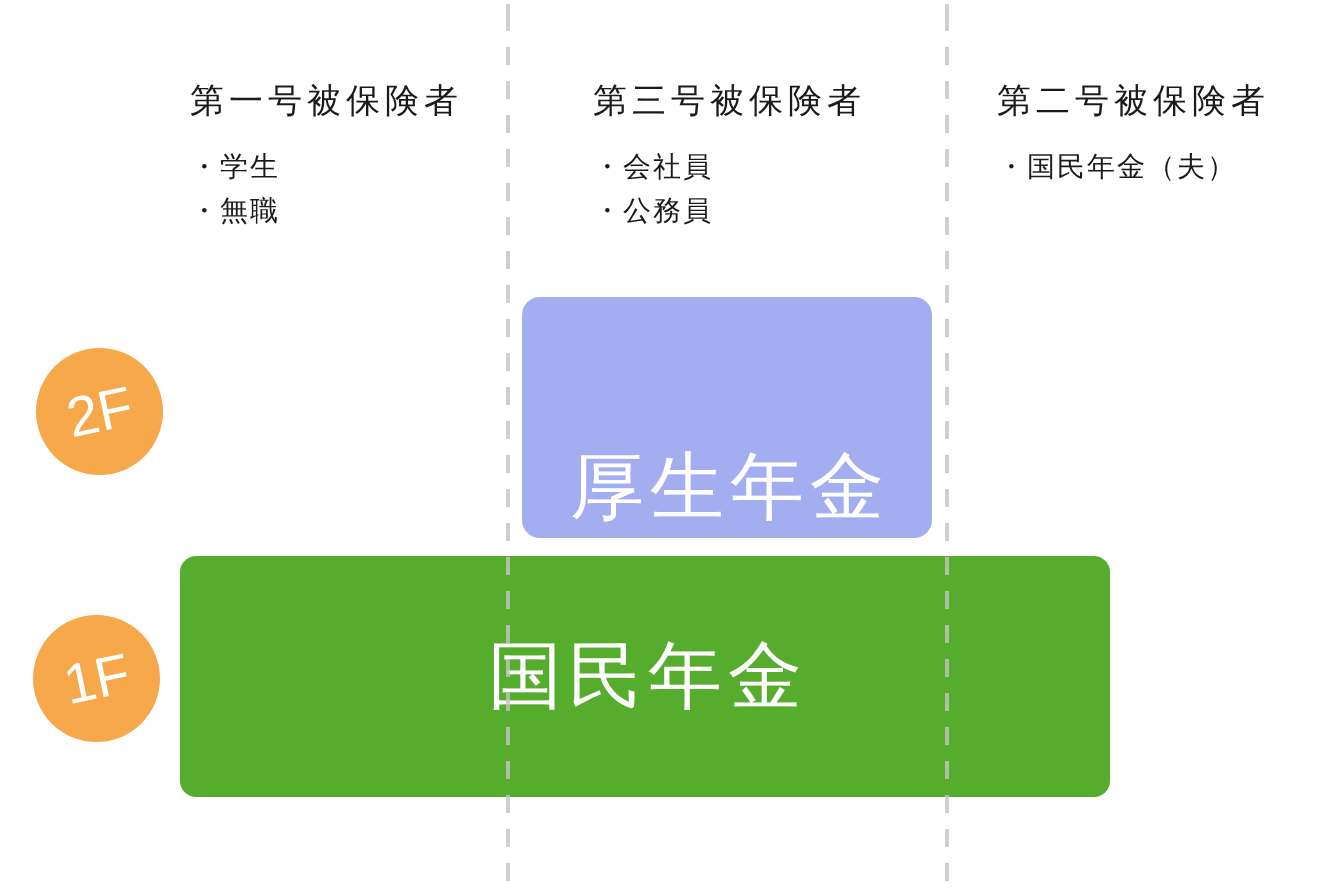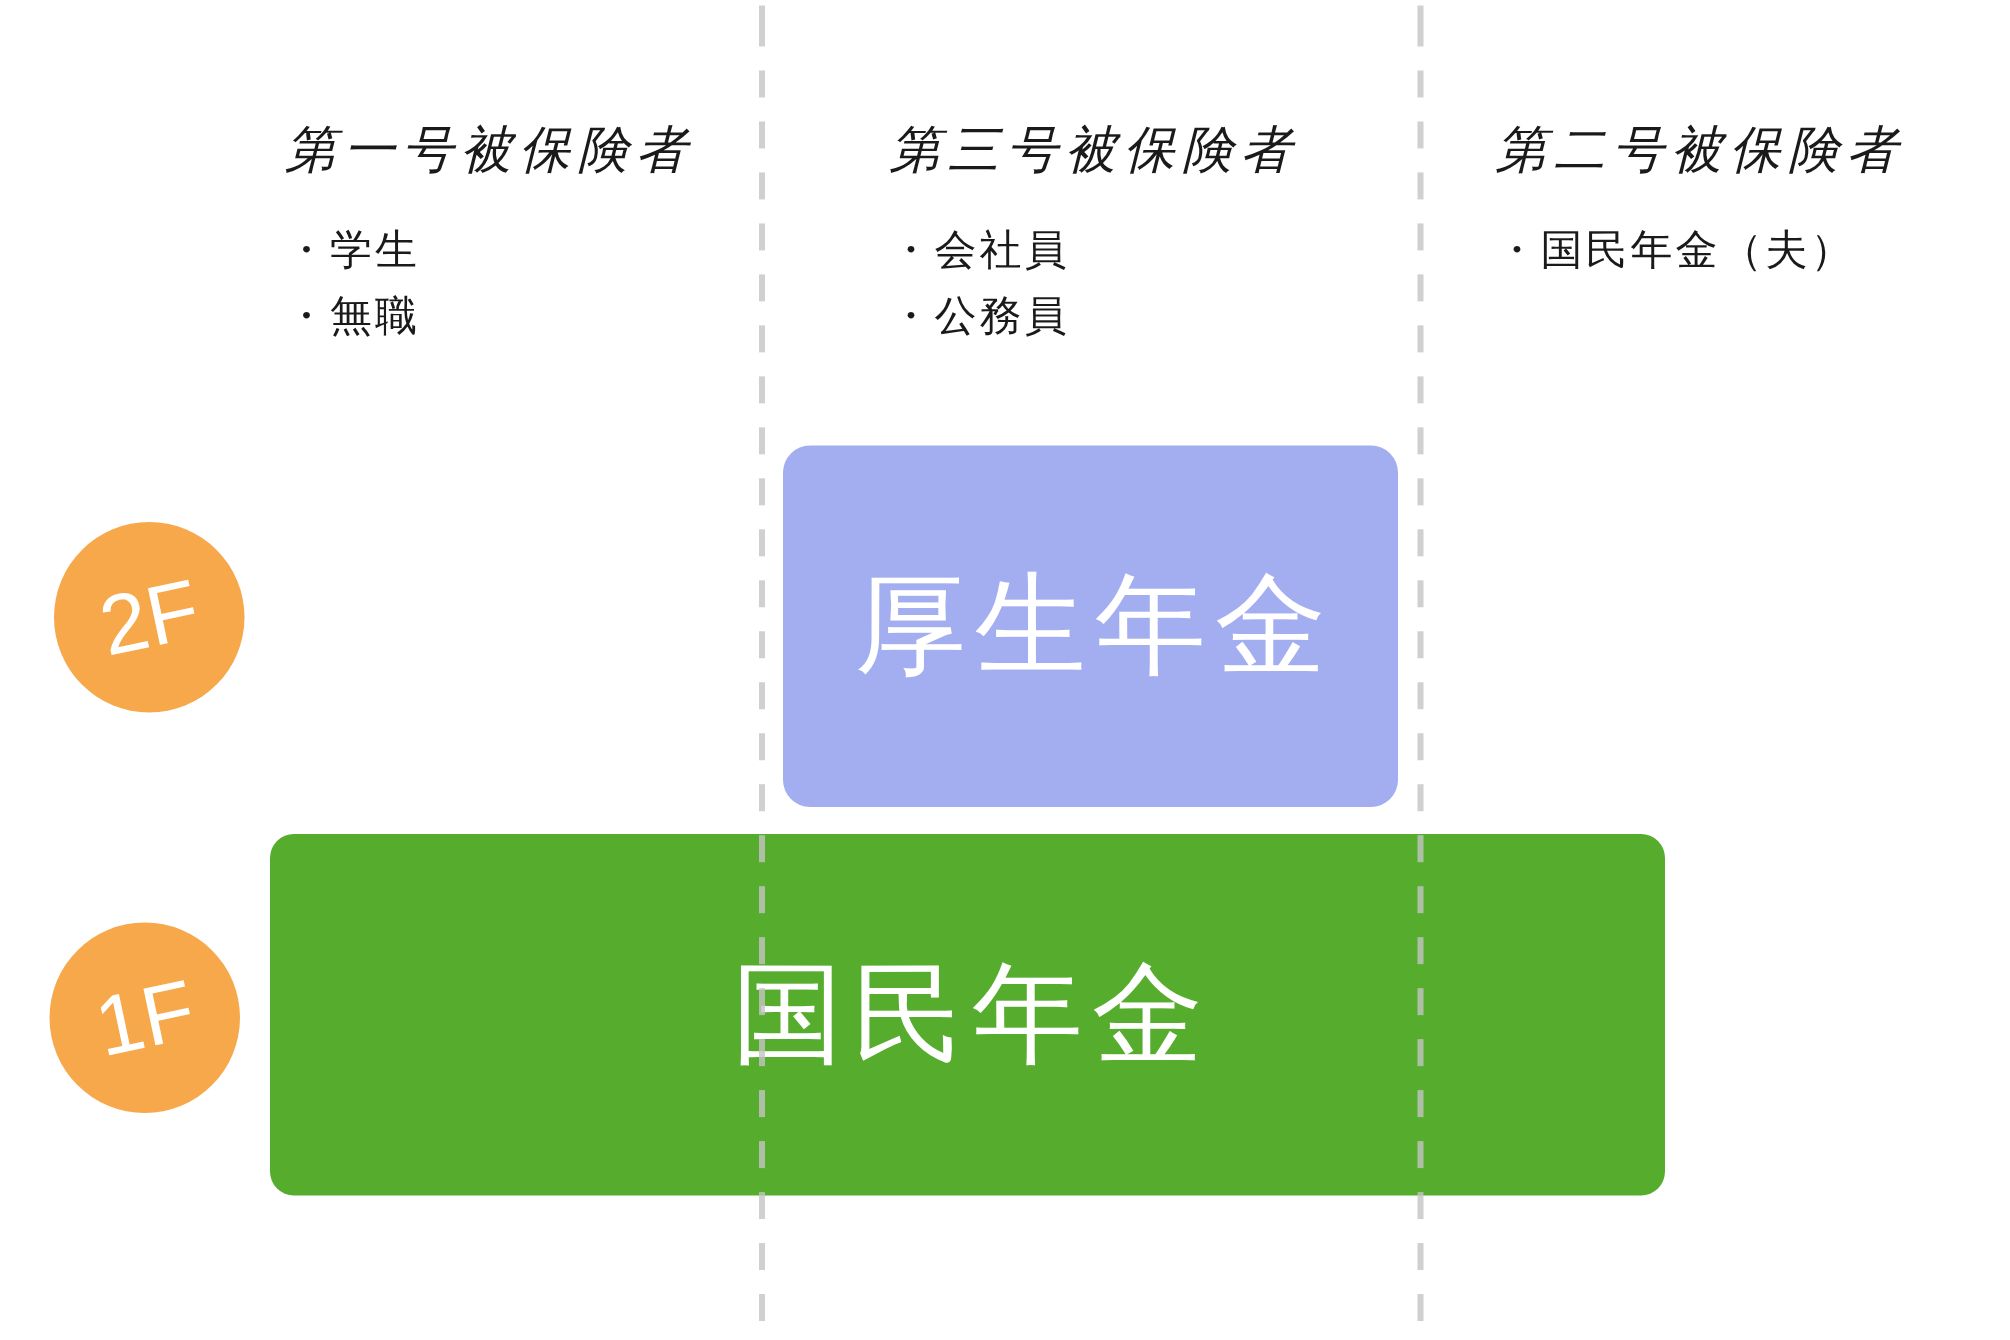--- a/index.html
+++ b/index.html
@@ -45,21 +45,20 @@
   }
   .col-1 { left: 190px; }
   .col-2 { left: 593px; }
   .col-3 { left: 997px; }
   .col-header {
     font-size: 34px;
     line-height: 40px;
     letter-spacing: 5px;
     font-weight: 500;
     white-space: nowrap;
-    font-style: italic;
   }
   .col-items { margin-top: 25px; }
   .col-item {
     font-size: 28px;
     line-height: 44px;
     letter-spacing: 2px;
     font-weight: 500;
     white-space: nowrap;
   }
 
@@ -79,20 +78,21 @@
     text-indent: 6px;
     white-space: nowrap;
   }
   .box-kosei {
     left: 522px;
     top: 297px;
     width: 410px;
     height: 241px;
     border-radius: 18px;
     background: var(--kosei-box, #a3aef0);
+    align-items: flex-end;
   }
   .box-kokumin {
     left: 180px;
     top: 556px;
     width: 930px;
     height: 241px;
     border-radius: 16px;
     background: var(--kokumin-box, #56ad2d);
   }
 

